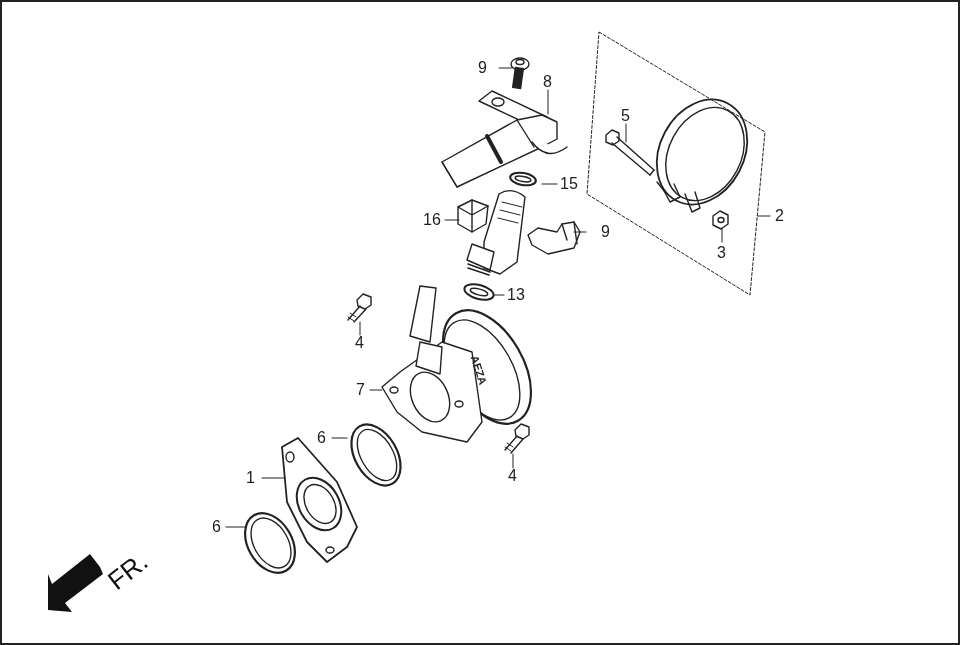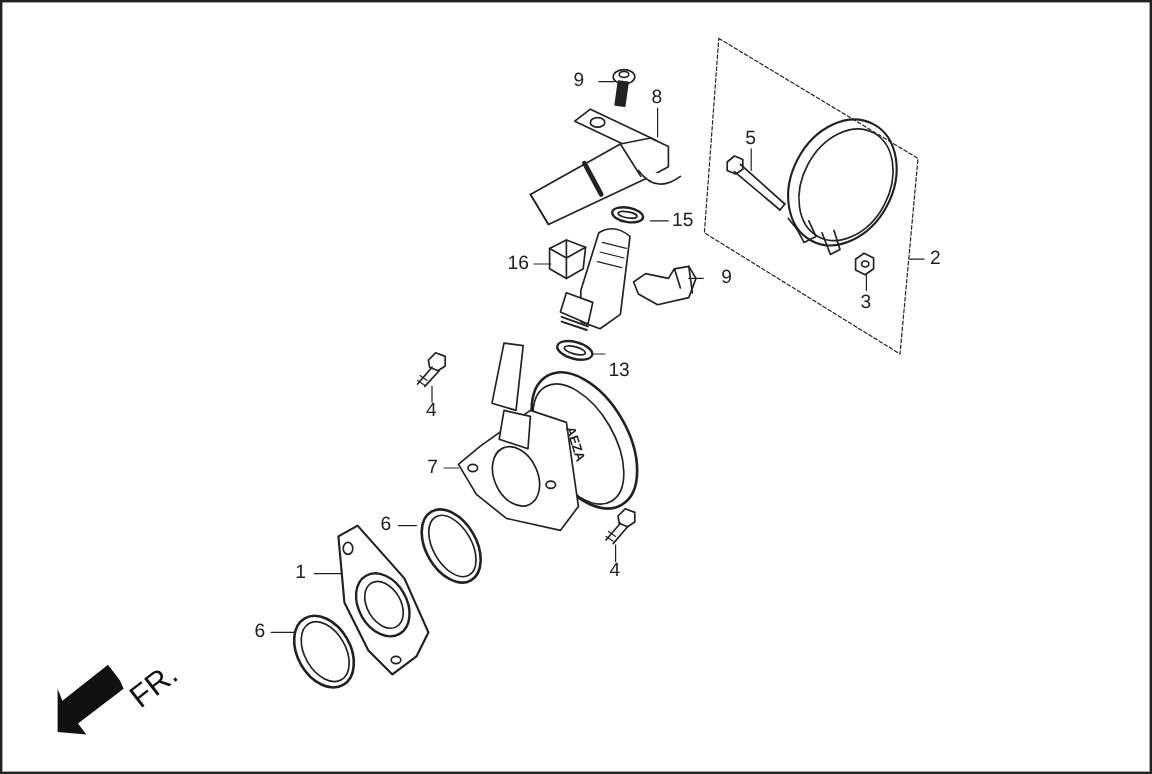--- a/index.html
+++ b/index.html
@@ -142,21 +142,21 @@
 </svg>
 
 <span class="lbl" style="left:476px;top:58px">9</span>
 <span class="lbl" style="left:541px;top:72px">8</span>
 <span class="lbl" style="left:619px;top:106px">5</span>
 <span class="lbl" style="left:773px;top:206px">2</span>
 <span class="lbl" style="left:715px;top:243px">3</span>
 <span class="lbl" style="left:558px;top:174px">15</span>
 <span class="lbl" style="left:421px;top:210px">16</span>
 <span class="lbl" style="left:599px;top:222px">9</span>
-<span class="lbl" style="left:505px;top:299px">13</span>
+<span class="lbl" style="left:505px;top:285px">13</span>
 <span class="lbl" style="left:353px;top:333px">4</span>
 <span class="lbl" style="left:354px;top:380px">7</span>
 <span class="lbl" style="left:315px;top:428px">6</span>
 <span class="lbl" style="left:244px;top:468px">1</span>
 <span class="lbl" style="left:506px;top:466px">4</span>
 <span class="lbl" style="left:210px;top:517px">6</span>
 
 <span class="emboss" style="left:478px;top:352px">AEZA</span>
 <span class="fr" style="left:100px;top:570px">FR.</span>
 

